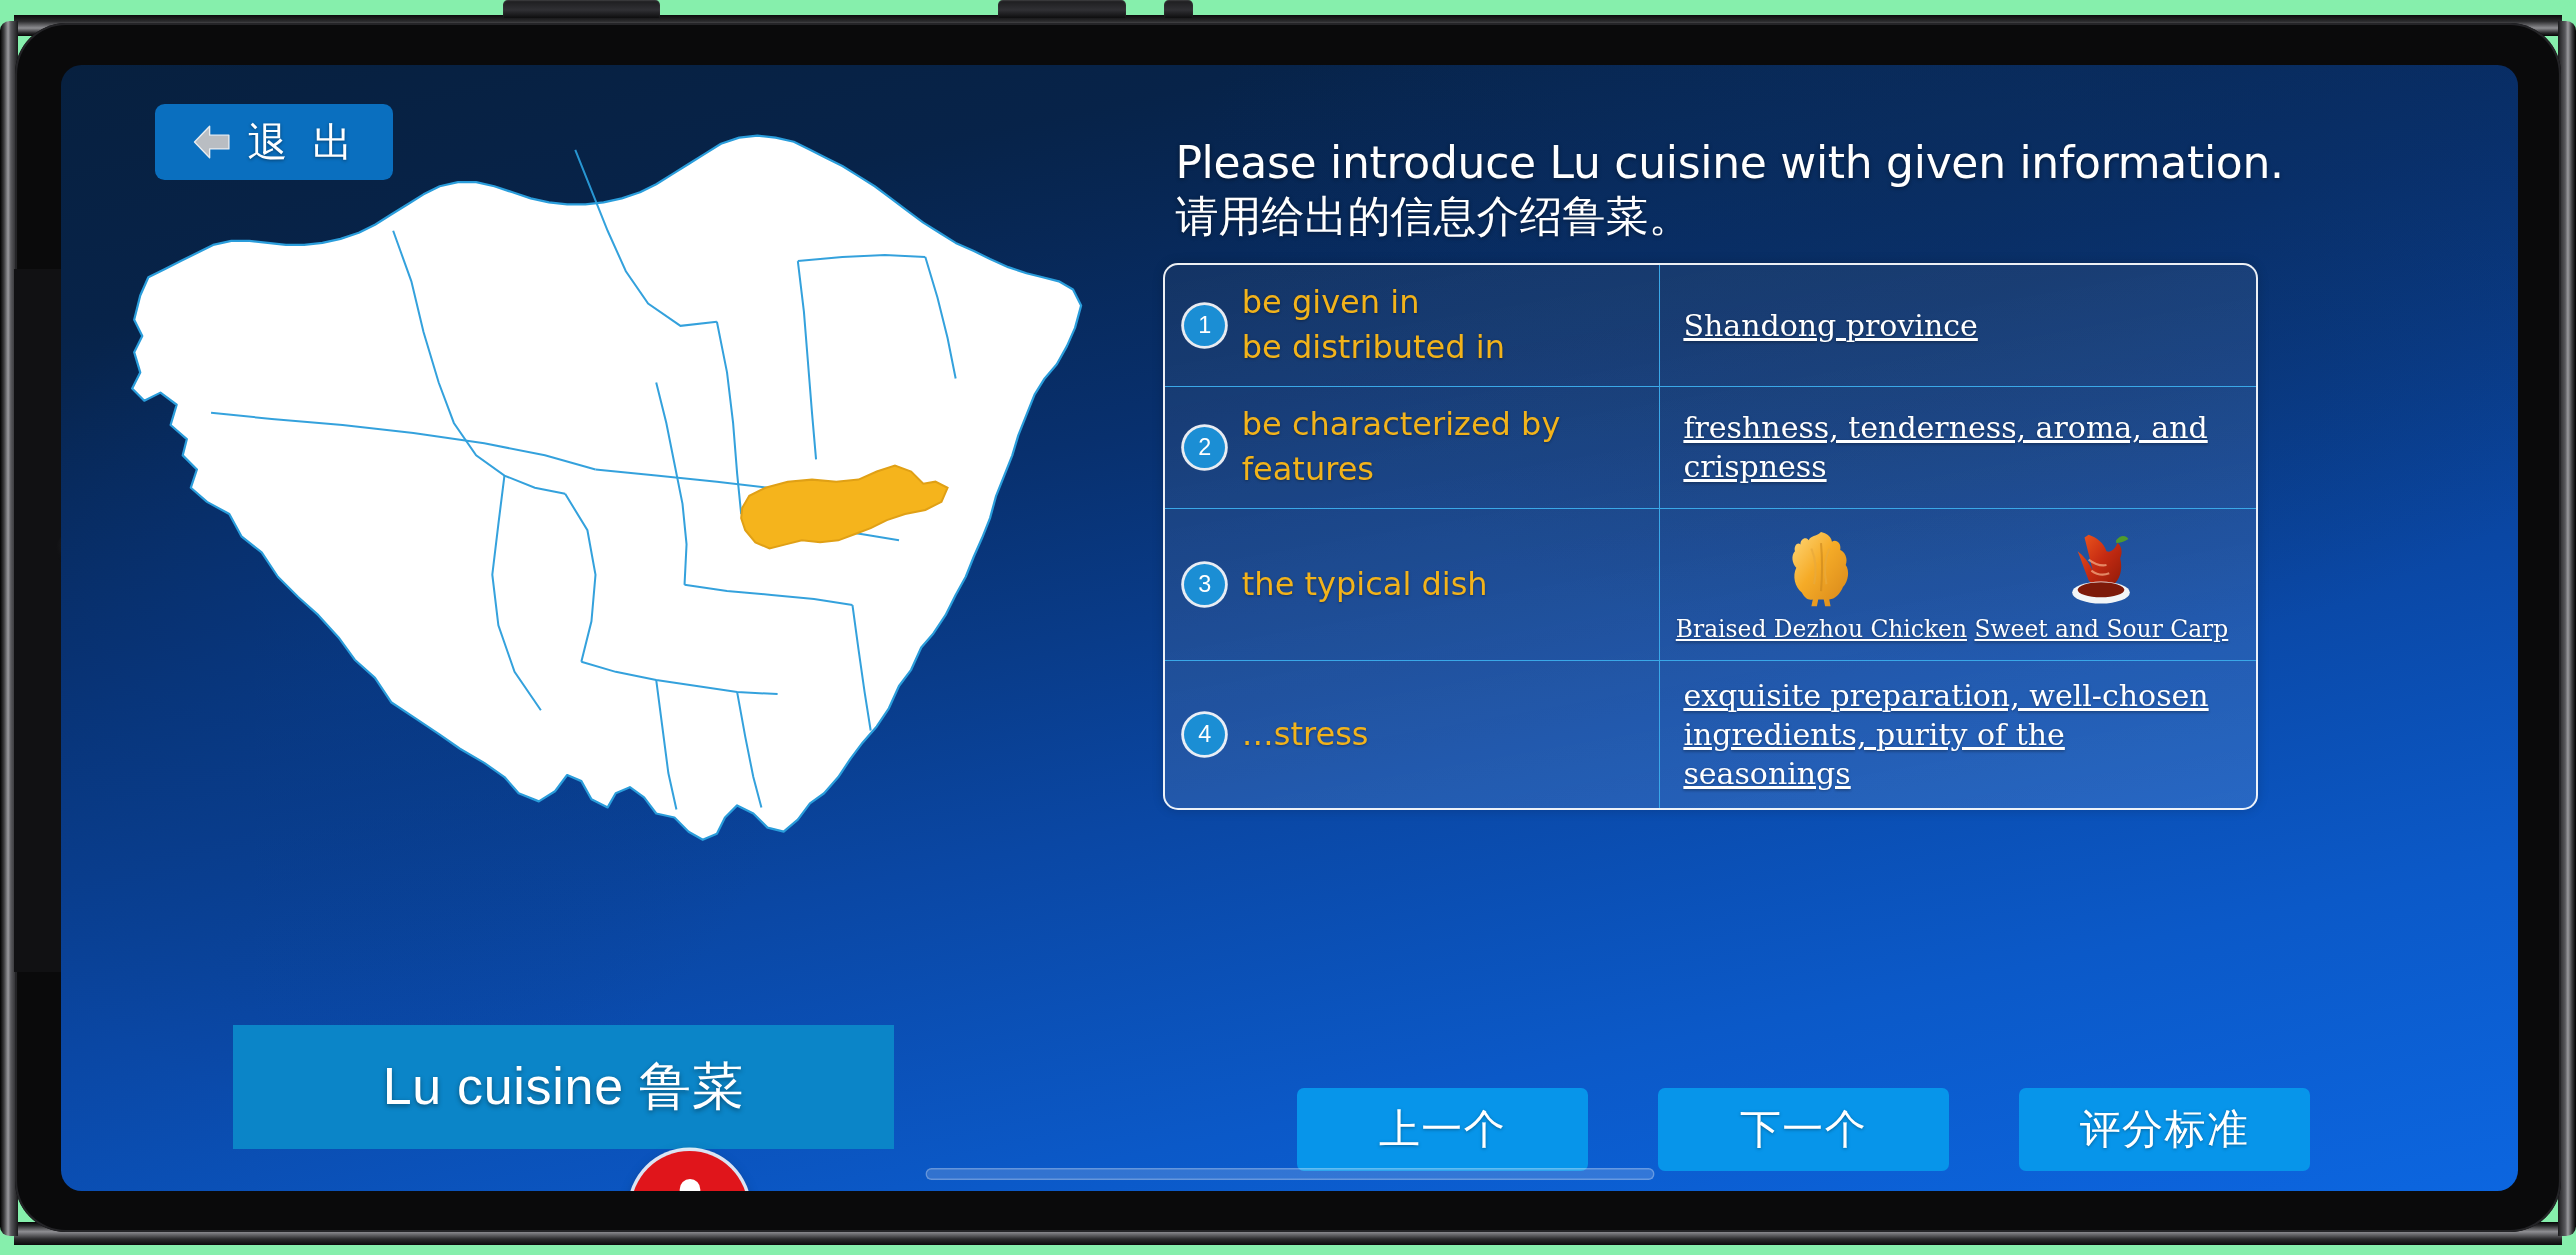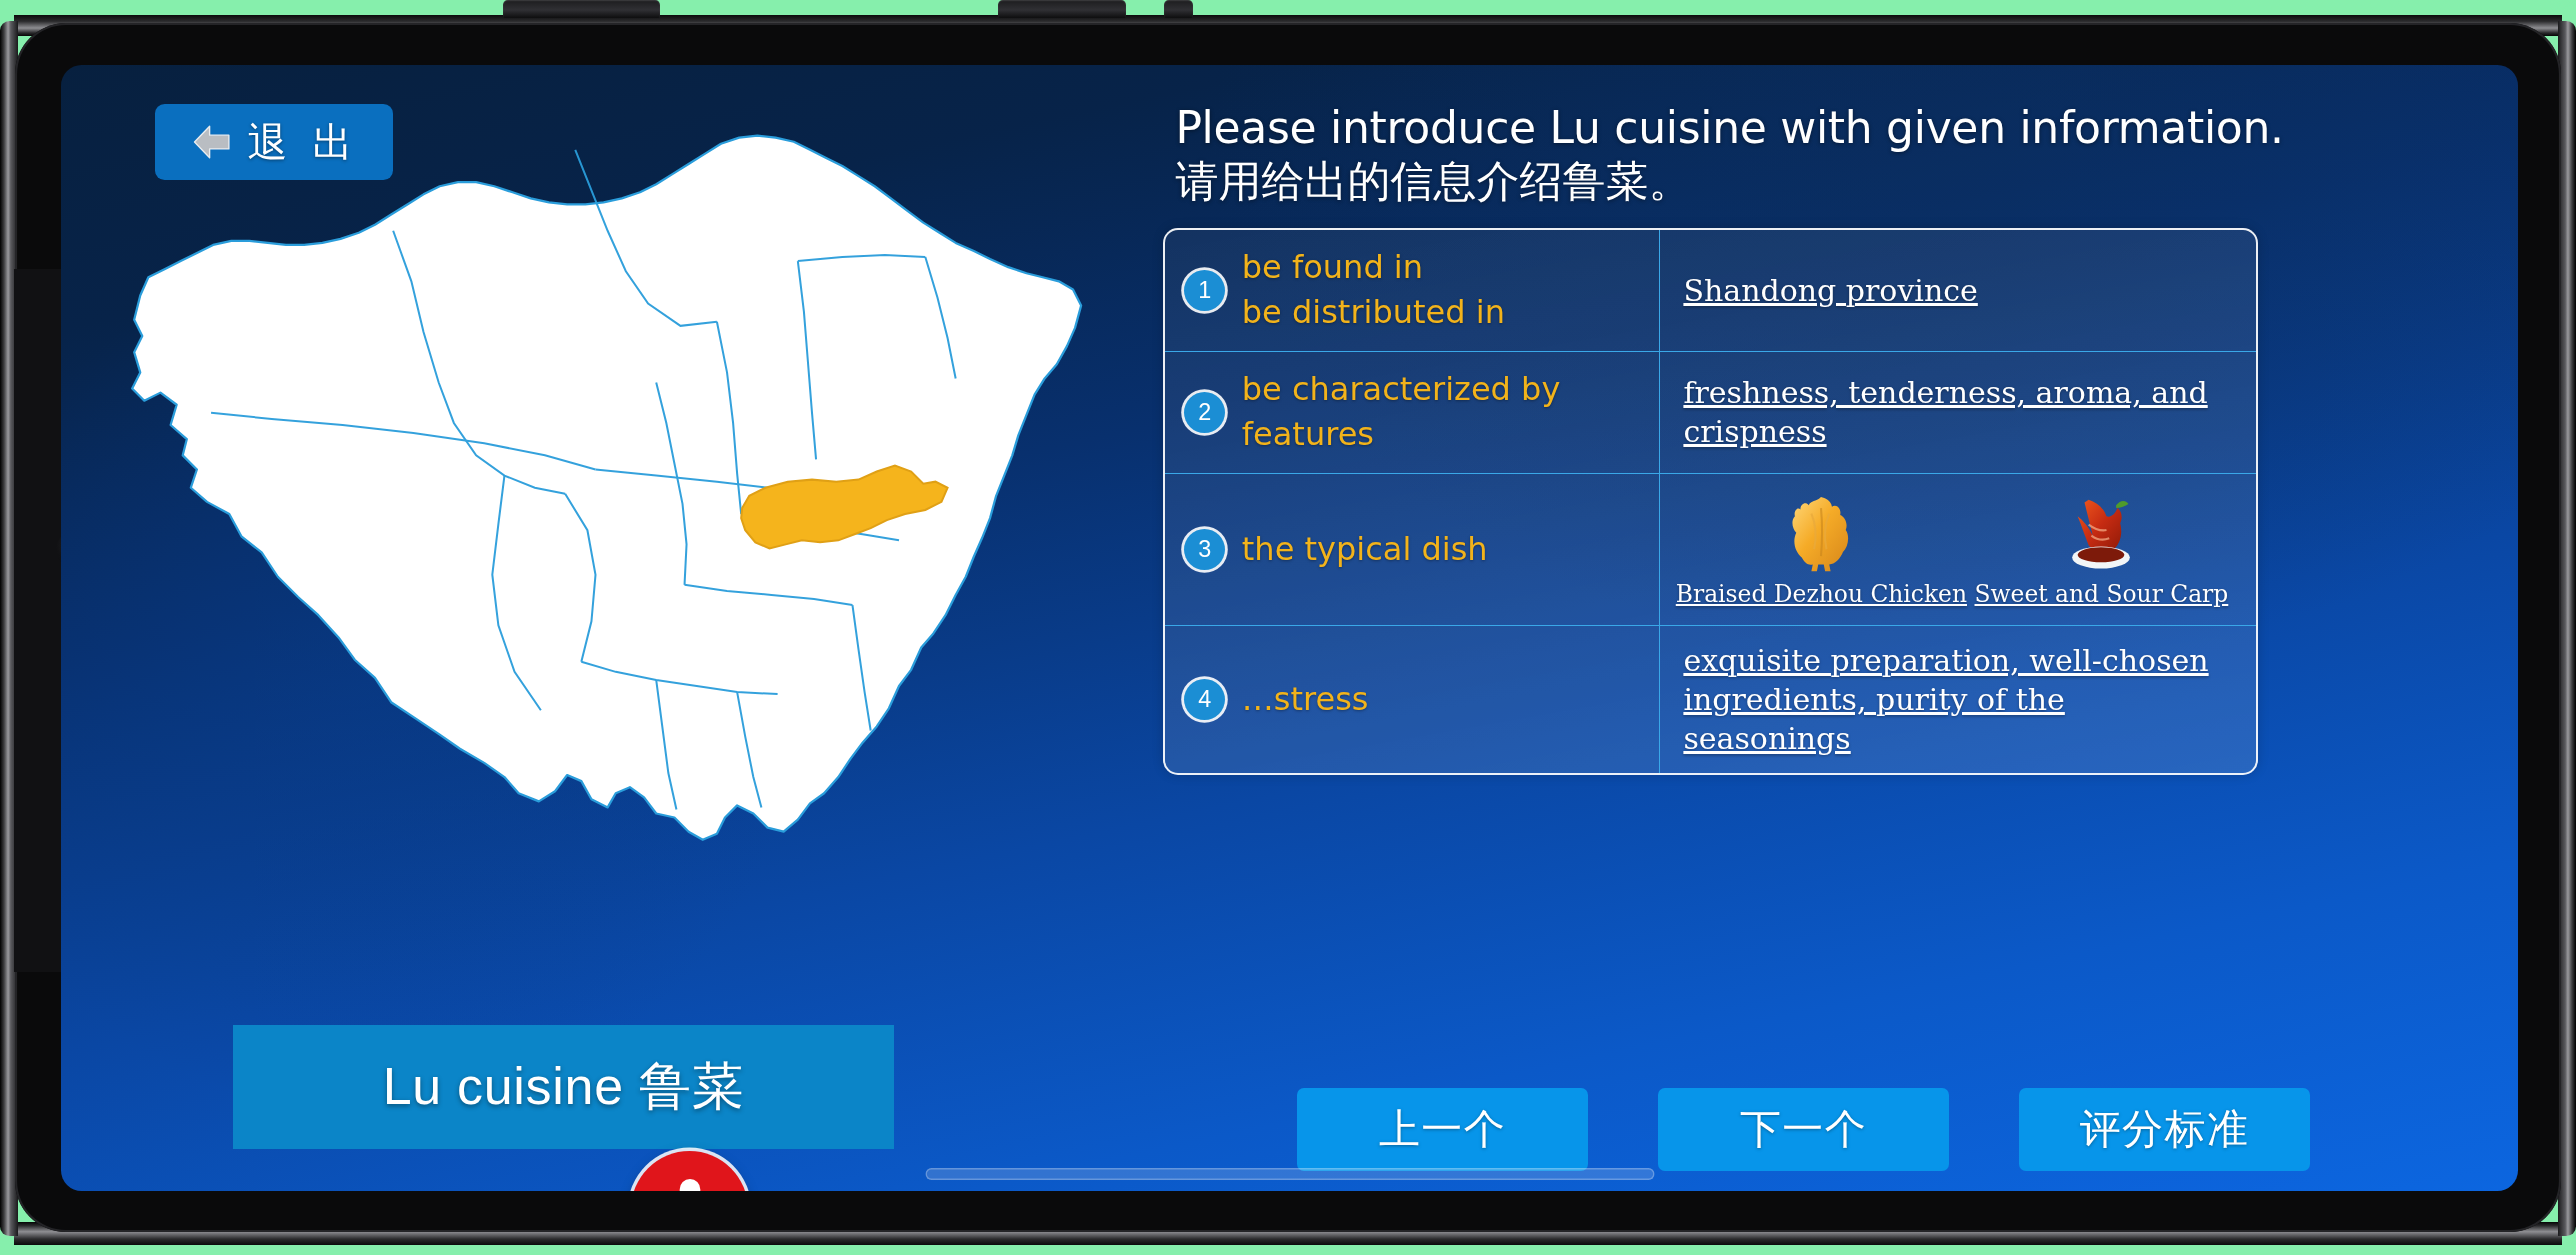--- a/index.html
+++ b/index.html
@@ -200,20 +200,21 @@
   }
   #prompt-en {
     color: #ffffff;
     font-size: 44px;
     line-height: 1.02;
     letter-spacing: -0.3px;
     margin-left: 12.4px;
     text-shadow: 0 1.4px 4.1px rgba(0,0,0,.45);
     font-family: "DejaVu Sans", sans-serif;
     font-weight: 400;
+    margin-top: 35px;
   }
   #prompt-zh {
     color: #ffffff;
     font-size: 43px;
     line-height: 1.25;
     margin-left: 12.4px;
     margin-top: 4.1px;
     text-shadow: 0 1.4px 4.1px rgba(0,0,0,.45);
   }
 
@@ -410,21 +411,21 @@
 
       <div id="prompt-en">Please introduce Lu cuisine with given information.</div>
       <div id="prompt-zh">请用给出的信息介绍鲁菜。</div>
 
       <div id="info-table">
 
         <div class="trow">
           <div class="tcell-left">
             <div class="badge">1</div>
             <div>
-              <div class="keyword">be found in</div>
+              <div class="keyword">be given in</div>
               <div class="keyword">be distributed in</div>
             </div>
           </div>
           <div class="tcell-right">Shandong province</div>
         </div>
 
         <div class="trow">
           <div class="tcell-left">
             <div class="badge">2</div>
             <div>

